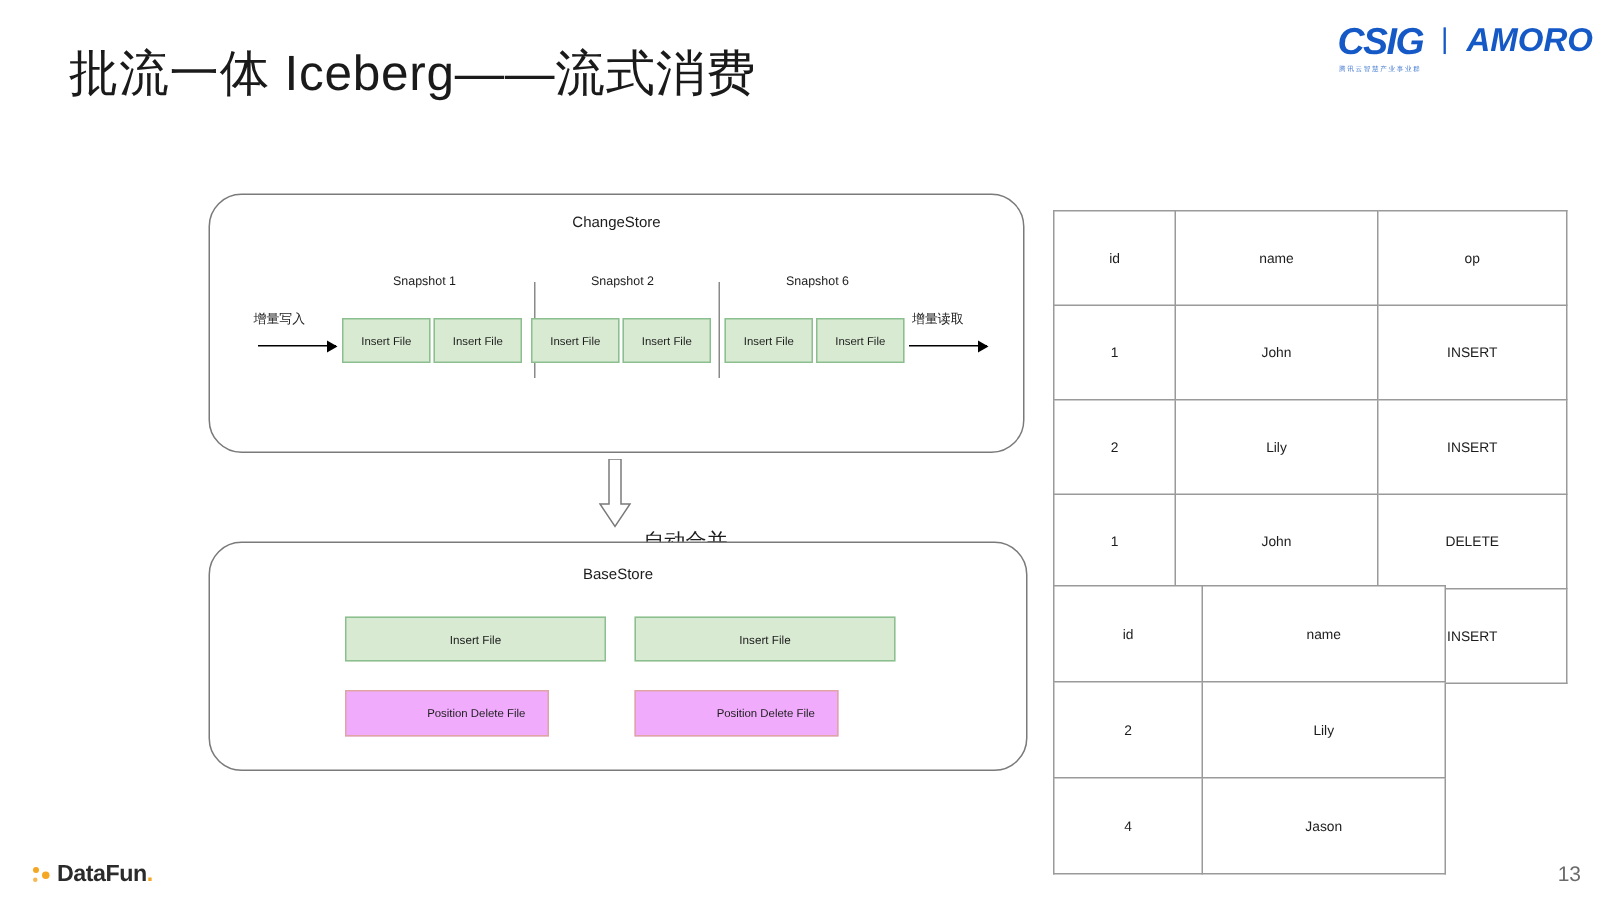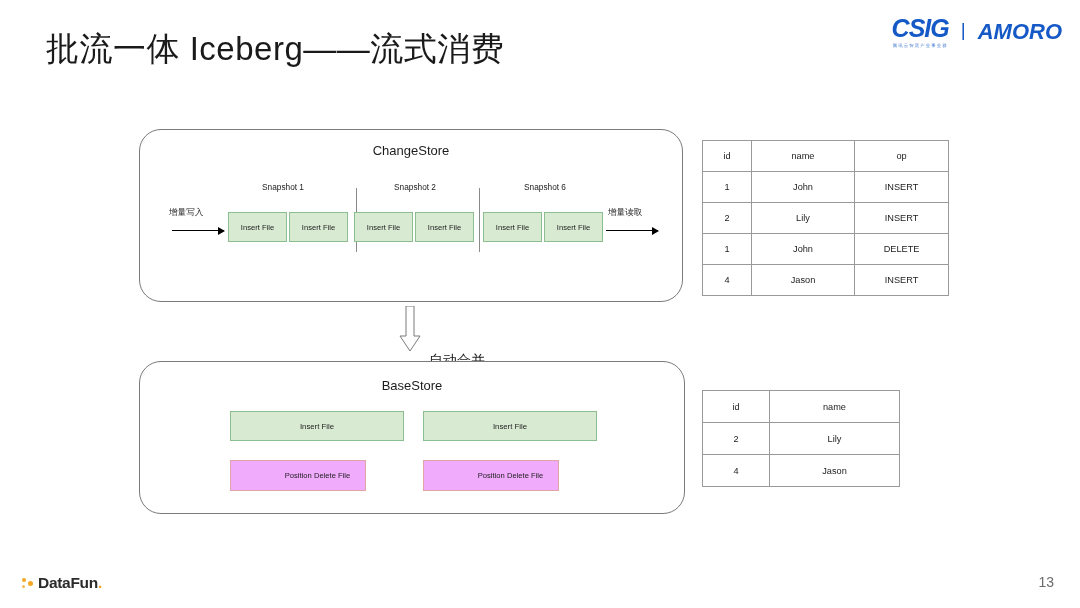--- a/index.html
+++ b/index.html
@@ -24,21 +24,20 @@
     color: #1a1a1a;
     letter-spacing: 0.5px;
     white-space: nowrap;
   }
 
   .brand-logo {
     position: absolute;
     right: 18px;
     top: 16px;
     display: flex;
-    align-items: center;
     gap: 10px;
   }
   .brand-csig {
     display: flex;
     flex-direction: column;
     align-items: center;
   }
   .brand-csig-main {
     font-size: 25px;
     font-weight: bold;
@@ -84,21 +83,21 @@
   #base-store-panel {
     left: 139px;
     top: 361px;
     width: 544px;
     height: 151px;
   }
   .panel-title {
     position: absolute;
     width: 100%;
     text-align: center;
-    font-size: 13px;
+    font-size: 10px;
     color: #1c1c1c;
   }
   #change-store-panel .panel-title { top: 13px; }
   #base-store-panel .panel-title { top: 16px; }
 
   .snapshot-label {
     position: absolute;
     font-size: 8.3px;
     color: #1c1c1c;
     text-align: center;
@@ -184,21 +183,21 @@
     border-collapse: collapse;
     background: #fff;
   }
   table.data-table td, table.data-table th {
     border: 1px solid #9a9a9a;
     font-size: 9.2px;
     font-weight: normal;
     color: #1c1c1c;
     text-align: center;
     height: 30px;
-    padding: 0;
+    padding: 16px;
   }
   #change-table {
     left: 702px;
     top: 140px;
   }
   #change-table .col-id { width: 48px; }
   #change-table .col-name { width: 102px; }
   #change-table .col-op { width: 93px; }
 
   #base-table {

